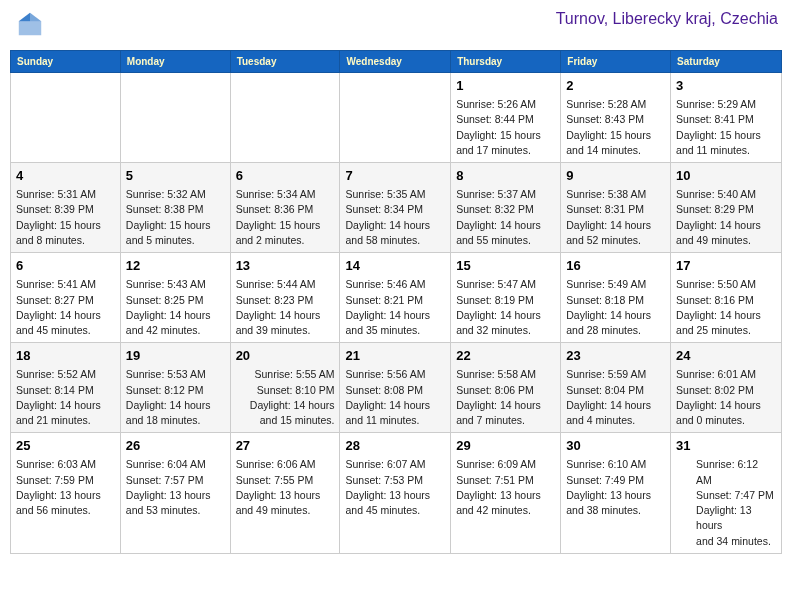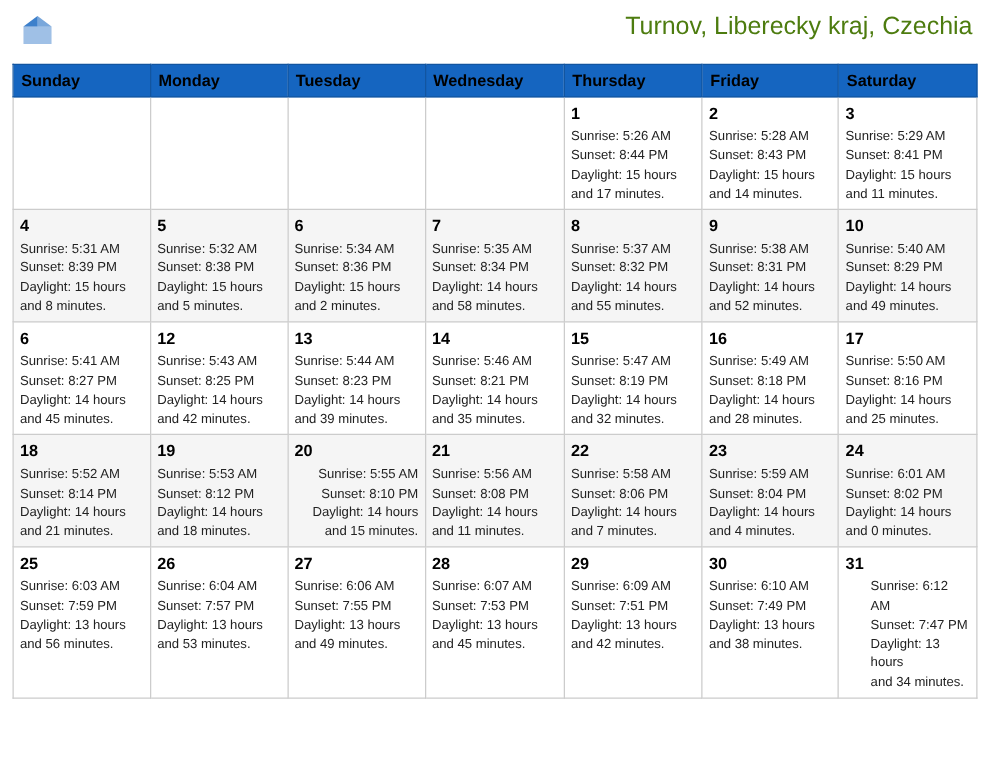--- a/index.html
+++ b/index.html
@@ -34,33 +34,33 @@
     }
     .title-block {
       text-align: right;
     }
     .month-title {
       font-size: 36px;
       font-weight: bold;
       color: #1a1a1a;
     }
     .location-title {
-      font-size: 20px;
-      color: #4d7c0f;
+      font-size: 16px;
+      color: #4c1d95;
       margin-left: 28px;
     }
     .calendar {
       width: 100%;
       border-collapse: collapse;
       border: 1px solid #ccc;
     }
     .calendar th {
       background-color: #1565c0;
-      color: #000000;
-      font-size: 13px;
+      color: #fef9c3;
+      font-size: 10px;
       font-weight: bold;
       padding: 5px 6px;
       text-align: left;
       border: 1px solid #1255a0;
     }
     .calendar td {
       vertical-align: top;
       padding: 4px 5px;
       border: 1px solid #ccc;
       font-size: 11px;

